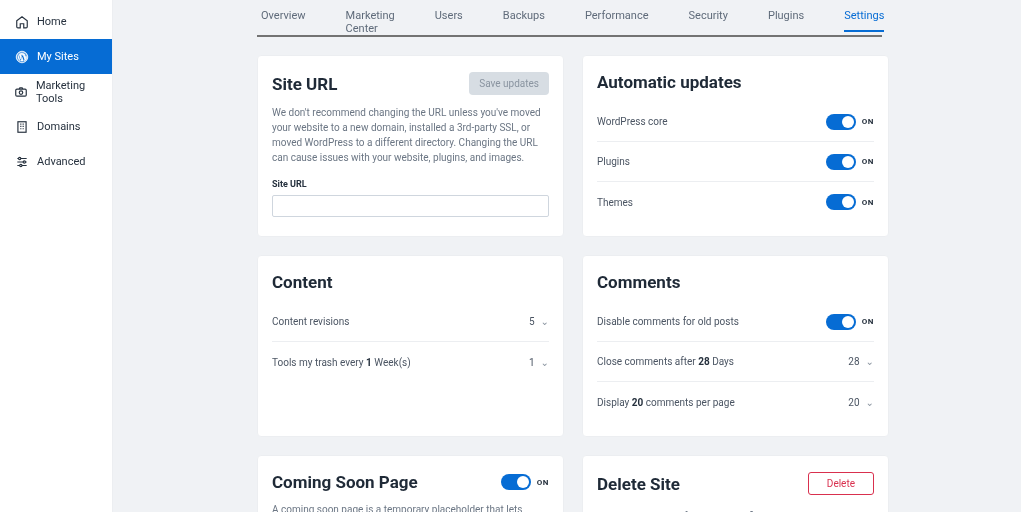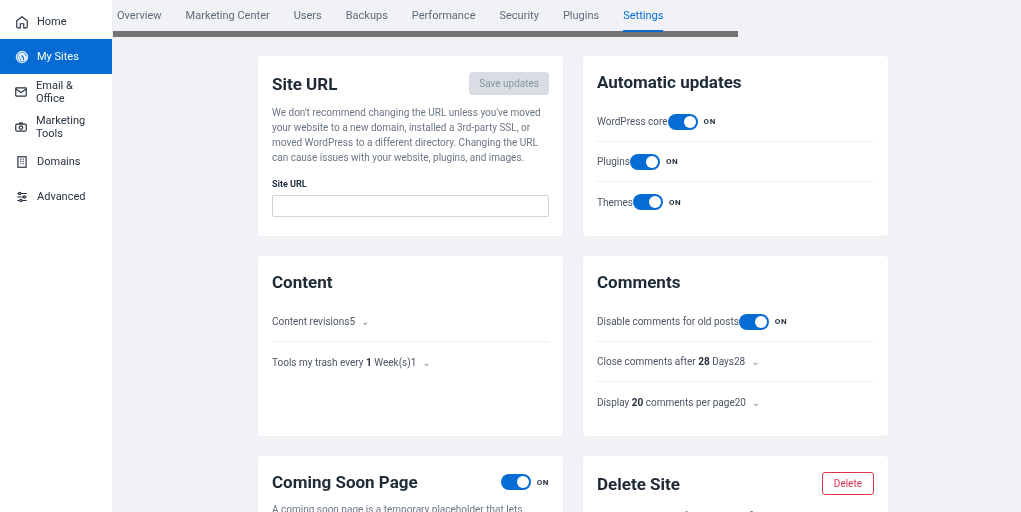--- a/index.html
+++ b/index.html
@@ -6,34 +6,34 @@
   body{width:1021px;height:512px;overflow:hidden;background:#F0F2F5;display:flex;color:#26313e}
   
   .sidebar{width:113px;min-width:113px;background:#fff;border-right:1px solid #eceef1;padding-top:4px}
   .sb-item{display:flex;align-items:center;gap:8px;height:35px;padding:0 14px;font-size:11px;color:#26313e;cursor:pointer}
   .sb-item.active{background:#066CD4;color:#fff}
   .sb-item .ico{width:15px;height:15px;display:flex;align-items:center;justify-content:center}
   .sb-item .ico svg{stroke:#26313e}
   .sb-item.active .ico svg{stroke:#fff;fill:#fff}
   
   .main{flex:1;display:flex;flex-direction:column;overflow:hidden}
-  .tabs{display:flex;gap:24px;padding:0 0 0 4px;height:28px;align-items:flex-start;margin-top:9px;border-bottom:6px solid #737373;width:625px}
+  .tabs{display:flex;gap:40px;padding:0 0 0 4px;height:28px;align-items:flex-start;margin-left:144px;margin-top:9px;border-bottom:2px solid #737373;width:625px}
   .tab{font-size:11px;color:#5f6b7a;padding-bottom:8px;cursor:pointer}
   .tab.active{color:#066CD4;border-bottom:2px solid #066CD4;margin-bottom:-1px}
   .content{flex:1;overflow:auto;padding:18px 0 0 0}
   .grid{display:grid;grid-template-columns:307px 307px;gap:18px;margin-left:144px}
   .card{background:#fff;border:1px solid #eceef1;border-radius:4px;padding:16px 14px 14px 14px}
   .card h2{font-size:17px;font-weight:700;color:#1f2a37;margin-bottom:10px}
   .card h2.row{display:flex;align-items:center;justify-content:space-between}
   .desc{font-size:10px;line-height:1.5;color:#6b7684}
   .field-label{font-size:9px;font-weight:700;color:#26313e;margin-top:14px;margin-bottom:6px}
   .textbox{width:100%;height:22px;border:1px solid #cfd6de;border-radius:2px;background:#fff}
   .btn-muted{background:#d7dde3;color:#8a94a0;border:none;border-radius:4px;font-size:10px;padding:6px 10px;cursor:not-allowed}
-  .btn-danger{background:#fff;border:1px solid #D9304E;color:#D9304E;font-size:10px;padding:5px 11px;border-radius:3px;cursor:pointer}
-  .setting-row{display:flex;align-items:center;height:40px;border-bottom:1px solid #eceef1;font-size:10px;color:#4b5563}
+  .btn-danger{background:#fff;border:1px solid #D9304E;color:#D9304E;font-size:10px;padding:5px 18px;border-radius:3px;cursor:pointer}
+  .setting-row{display:flex;align-items:center;justify-content:space-between;height:40px;border-bottom:1px solid #eceef1;font-size:10px;color:#4b5563}
   .setting-row:last-child{border-bottom:none}
   .setting-row .right{display:flex;align-items:center;gap:6px;color:#4b5563}
   .chev{color:#8a94a0}
   .toggle{position:relative;width:30px;height:16px;background:#066CD4;border-radius:16px;cursor:pointer}
   .toggle .knob{position:absolute;width:12px;height:12px;background:#fff;border-radius:50%;top:2px;right:2px}
   .onlabel{font-size:8px;font-weight:700;letter-spacing:.5px;color:#26313e}
   .bold{font-weight:700;color:#26313e}
 </style>
 </head>
 <body>
@@ -52,29 +52,20 @@
         <svg width="14" height="14" viewBox="0 0 24 24" fill="#fff" stroke="none">
           <circle cx="12" cy="12" r="10" fill="#fff"></circle>
           <path fill="#066CD4" d="M12 3a9 9 0 100 18 9 9 0 000-18zm-7 9c0-1 .2-2 .6-2.9L9 18.7A7 7 0 015 12zm7 7c-.7 0-1.4-.1-2-.3l2.1-6.1 2.2 6A7 7 0 0112 19zm1-10.3l.7-.1c.3 0 .3-.5 0-.5l-2.1.1-2.1-.1c-.3 0-.3.5 0 .5l.6.1 1 2.6-1.3 4-2.3-6.6.7-.1c.3 0 .3-.5 0-.5L6 8.2A7 7 0 0117.7 8c-.5 0-.9.5-.9 1 0 .5.3.9.6 1.4.2.4.5 1 .5 1.7 0 .5-.2 1.2-.5 2l-.6 2-2.3-6.4zm5.7.8a7 7 0 01-2.6 9.4l2.1-6.2c.4-1 .5-1.8.5-2.5v-.7z"></path>
         </svg>
       </span>
     <span>My Sites</span>
   </div>
   <div class="sb-item">
     <span class="ico">
         <svg width="14" height="14" viewBox="0 0 24 24" fill="none" stroke-width="2">
-          <rect x="3" y="5" width="18" height="14" rx="1"></rect>
-          <path d="M3 7l9 6 9-6"></path>
-        </svg>
-      </span>
-    <span>Email &amp; Office</span>
-  </div>
-  <div class="sb-item">
-    <span class="ico">
-        <svg width="14" height="14" viewBox="0 0 24 24" fill="none" stroke-width="2">
           <rect x="3" y="7" width="18" height="12" rx="2"></rect>
           <circle cx="12" cy="13" r="3"></circle>
           <path d="M9 7l1-2h4l1 2"></path>
         </svg>
       </span>
     <span>Marketing Tools</span>
   </div>
   <div class="sb-item">
     <span class="ico">
         <svg width="14" height="14" viewBox="0 0 24 24" fill="none" stroke-width="2">

